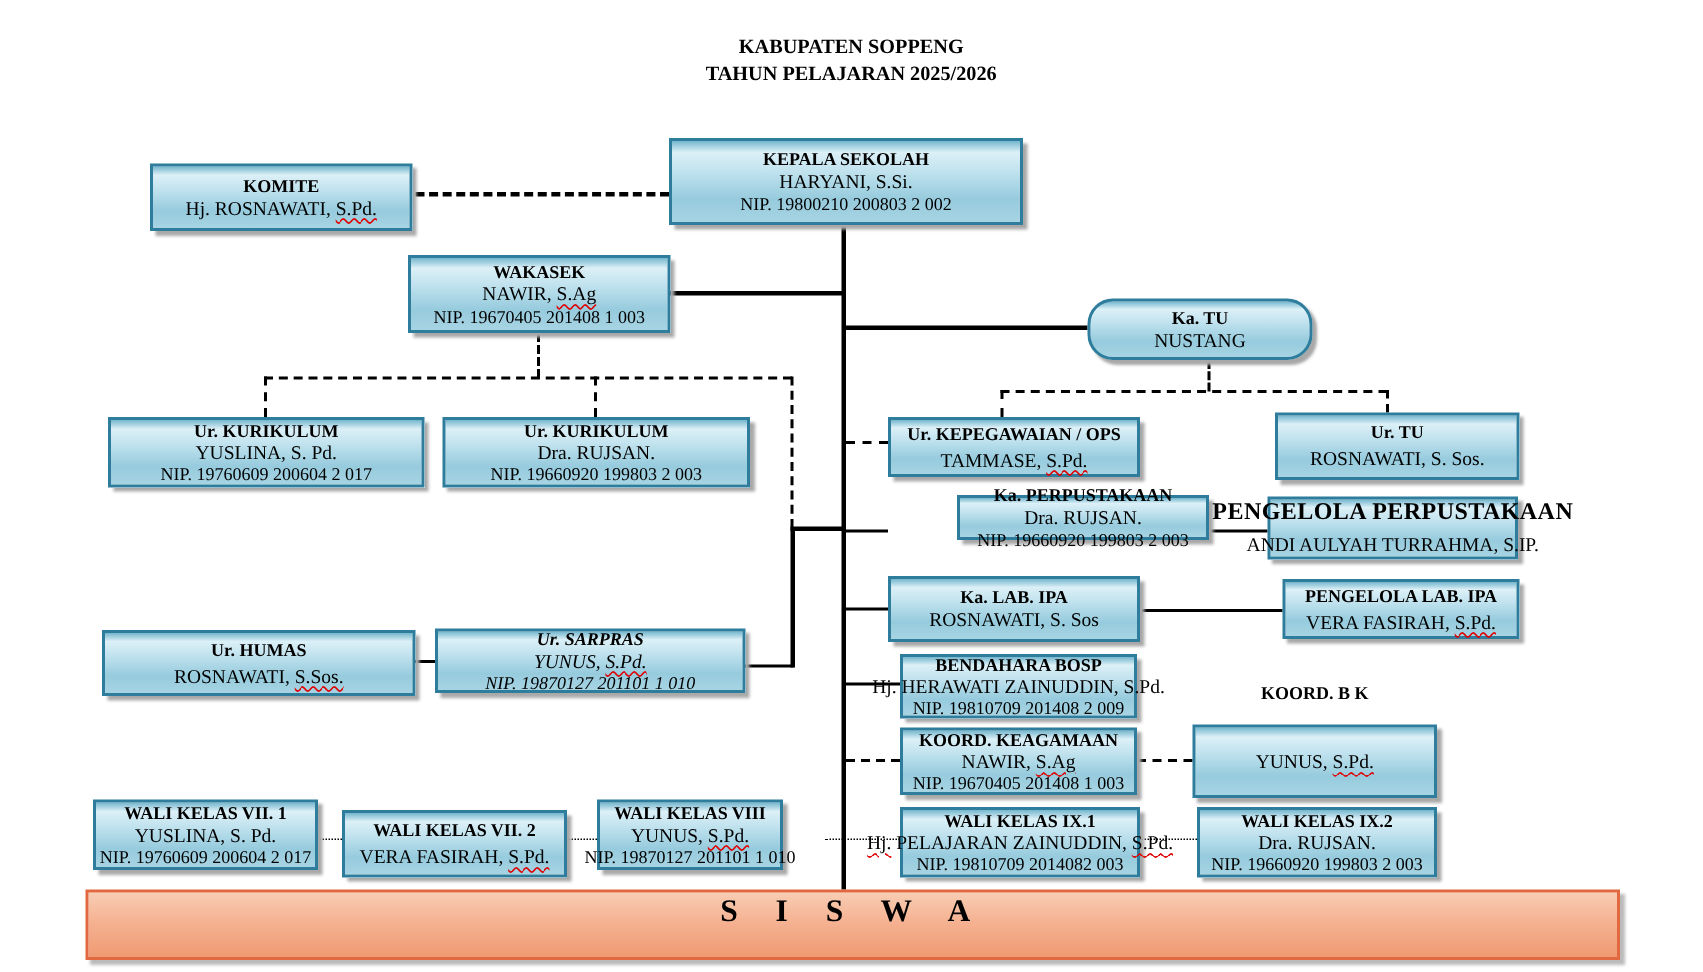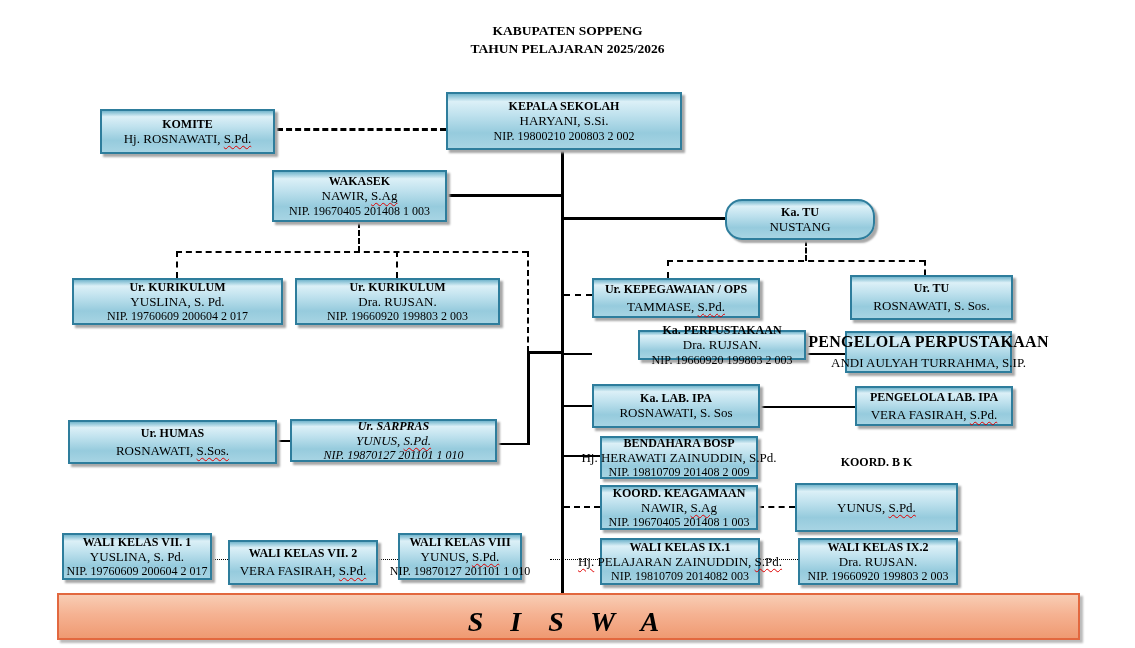--- a/index.html
+++ b/index.html
@@ -27,24 +27,24 @@
   .sq { text-decoration-line:underline; text-decoration-style:wavy;
         text-decoration-color:#e00000; text-decoration-thickness:1px; text-underline-offset:2px; }
   .ln { position:absolute; }
   .sol { background:#000; }
   .dh { border-top:2px dashed #000; height:0; }
   .dh3 { border-top:3px dashed #000; height:0; }
   .dv { border-left:2px dashed #000; width:0; }
   .dot { border-top:1px dotted #000; height:0; }
   .siswa-bar {
     position:absolute; box-sizing:border-box;
-    display:flex; align-items:flex-end; justify-content:center;
+    display:flex; align-items:flex-start; justify-content:center;
     background:linear-gradient(180deg,#f8cdb4 0%,#f5b292 45%,#ef9a72 100%);
     border:2px solid #e2683f; box-shadow:3px 3px 2px #bbbbbb;
-    font-weight:bold; font-size:28px; letter-spacing:10px;font-style:italic;
+    font-weight:bold; font-size:21px; letter-spacing:10px;
   }
 </style>
 </head>
 <body>
 
 <div id="canvas">
 
   <div class="main-title">
     <div>KABUPATEN SOPPENG</div>
     <div>TAHUN PELAJARAN 2025/2026</div>

